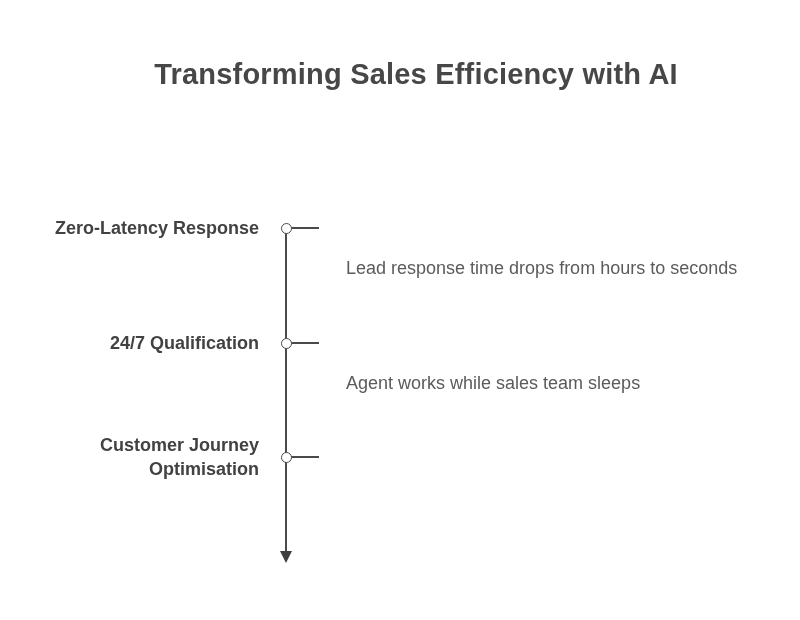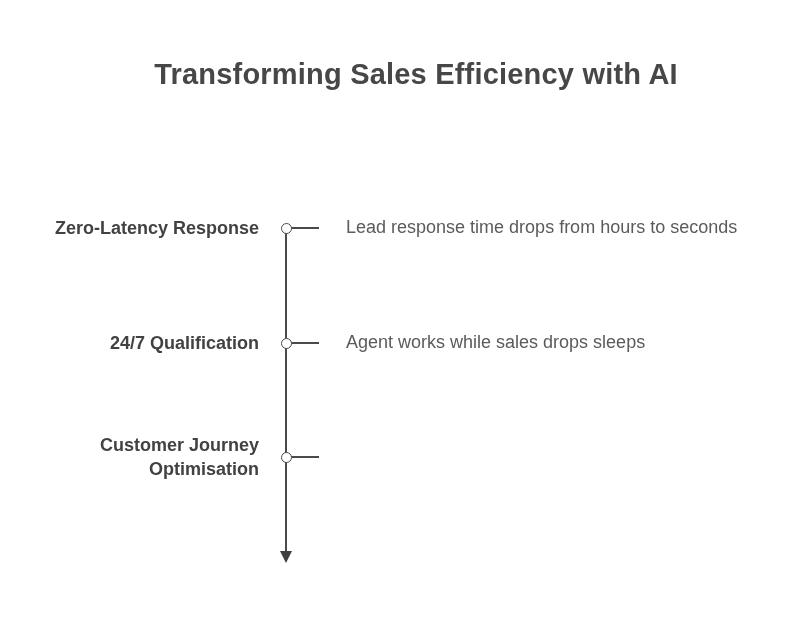--- a/index.html
+++ b/index.html
@@ -69,20 +69,21 @@
   }
   .item-desc {
     position: absolute;
     left: 330px;
     width: 430px;
     transform: translateY(-50%);
     font-size: 18px;
     font-weight: 400;
     color: #5b5b5b;
     line-height: 1.3;
+    margin-top: 41px;
   }
 
   .row1 { top: 228px; }
   .row2 { top: 343px; }
   .row3 { top: 457px; }
   .circle1 { top: 222.5px; }
   .circle2 { top: 337.5px; }
   .circle3 { top: 451.5px; }
   .conn1 { top: 227.25px; }
   .conn2 { top: 342.25px; }
@@ -99,20 +100,20 @@
   <div class="arrowhead"></div>
 
   <div class="item-label row1">Zero-Latency Response</div>
   <div class="node-circle circle1"></div>
   <div class="connector conn1"></div>
   <div class="item-desc row1">Lead response time drops from hours to seconds</div>
 
   <div class="item-label row2">24/7 Qualification</div>
   <div class="node-circle circle2"></div>
   <div class="connector conn2"></div>
-  <div class="item-desc row2">Agent works while sales drops sleeps</div>
+  <div class="item-desc row2">Agent works while sales team sleeps</div>
 
   <div class="item-label row3">Customer Journey
 Optimisation</div>
   <div class="node-circle circle3"></div>
   <div class="connector conn3"></div>
 
 </div>
 
 </body></html>

